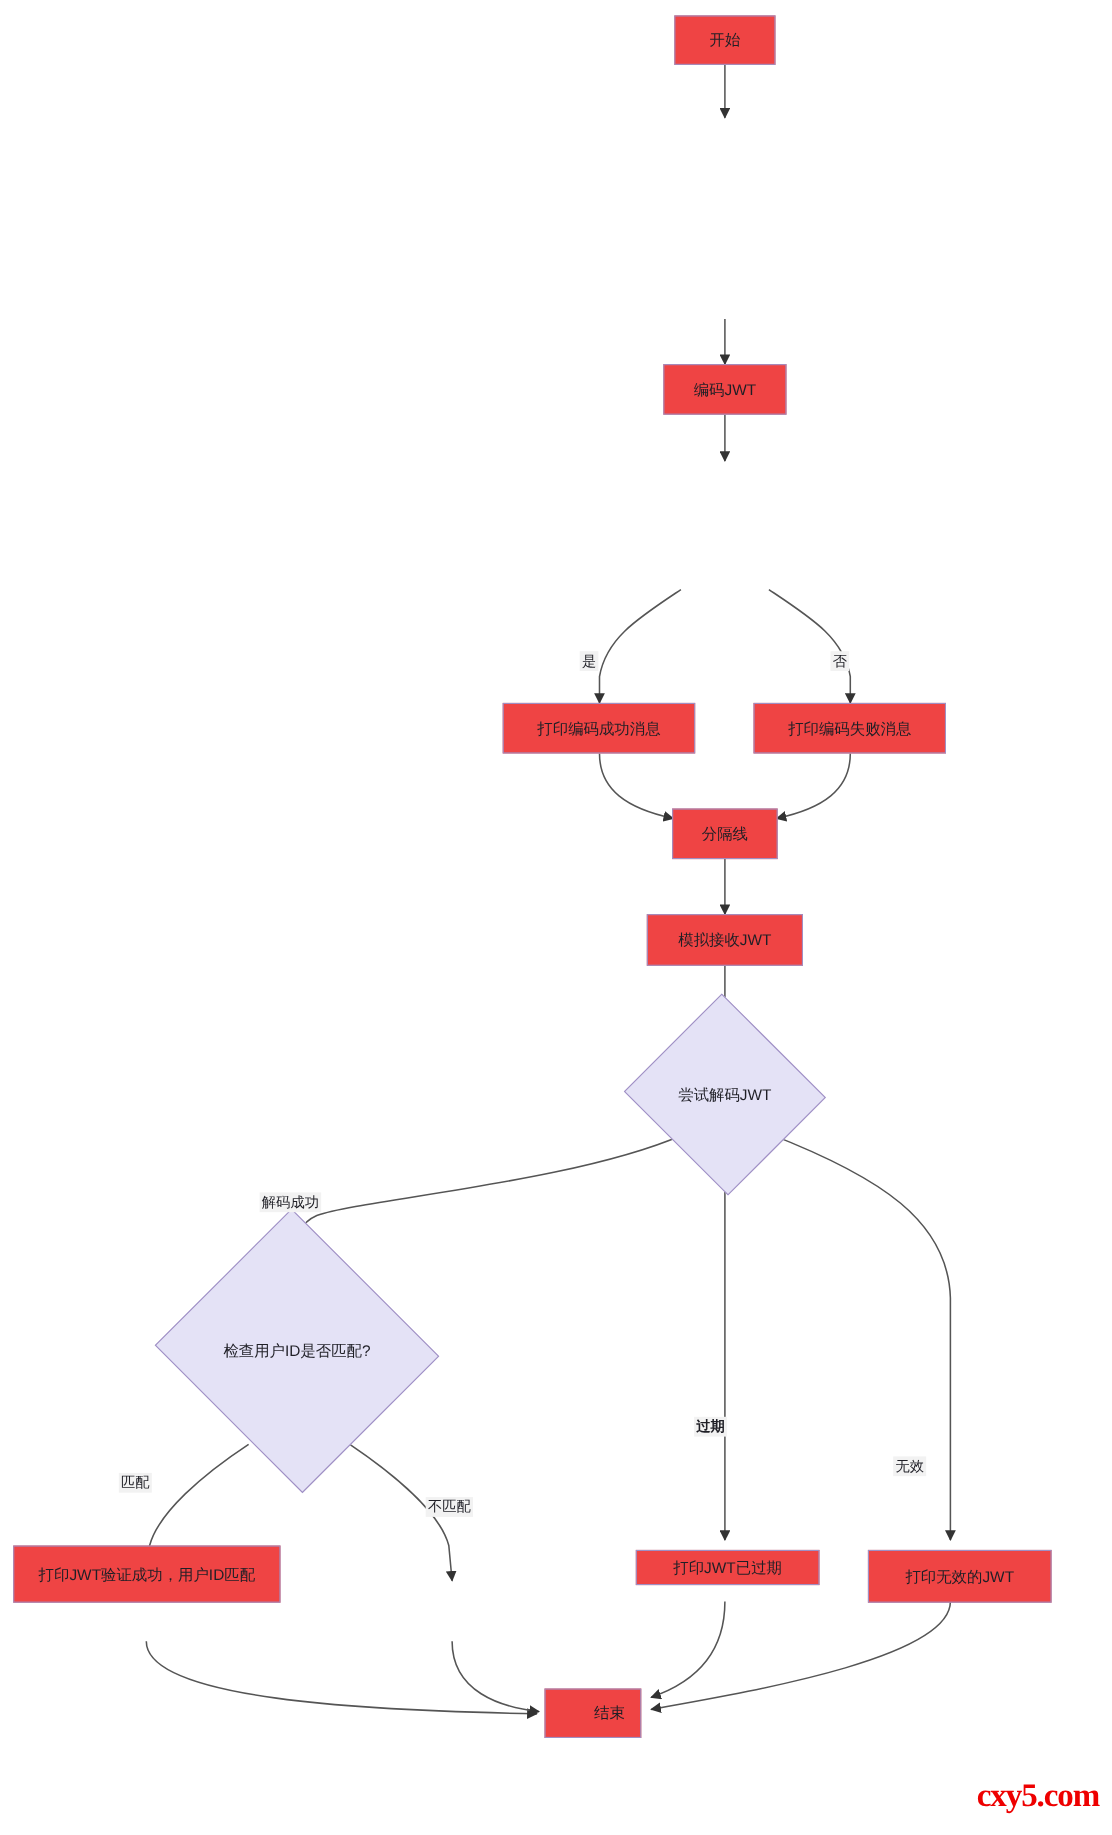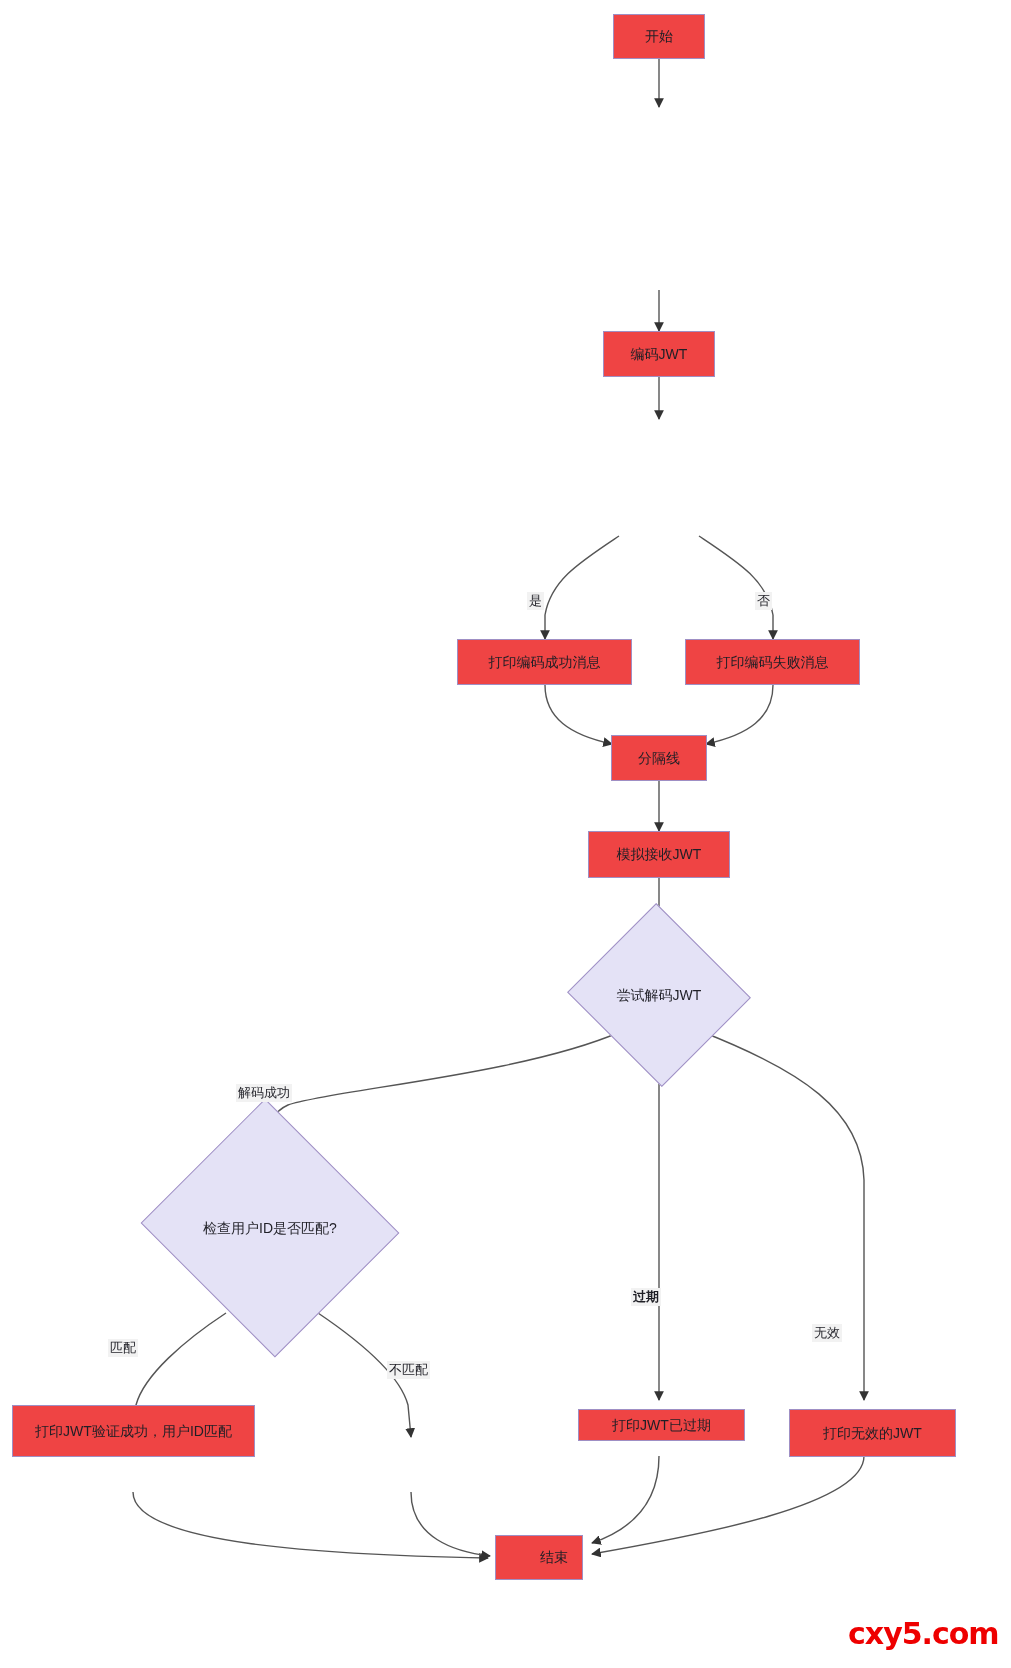--- a/index.html
+++ b/index.html
@@ -200,15 +200,15 @@
   </div>
 
   <div class="node rect" style="left:789px; top:1409px; width:167px; height:48px;">
     <span class="lbl">打印无效的JWT</span>
   </div>
 
   <div class="node rect" style="left:495px; top:1535px; width:88px; height:45px;padding-left:30px;">
     <span class="lbl">结束</span>
   </div>
 
-  <div class="watermark" style="left:848px; top:1616px;">cxy5.com</div>
+  <div class="watermark" style="left:888px; top:1616px;font-family:Liberation Serif, serif;">cxy5.com</div>
 
 </div>
 
 </body></html>

